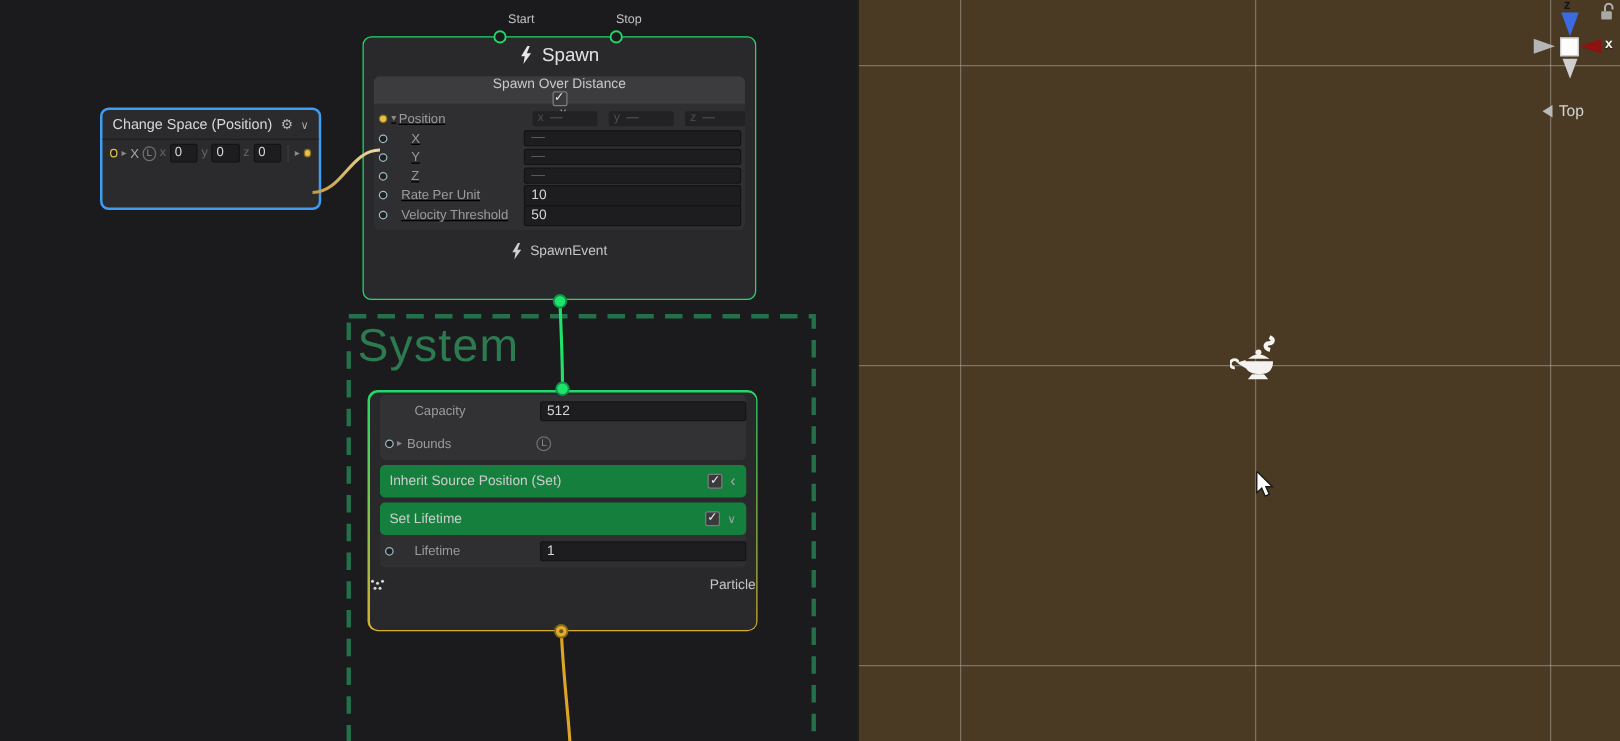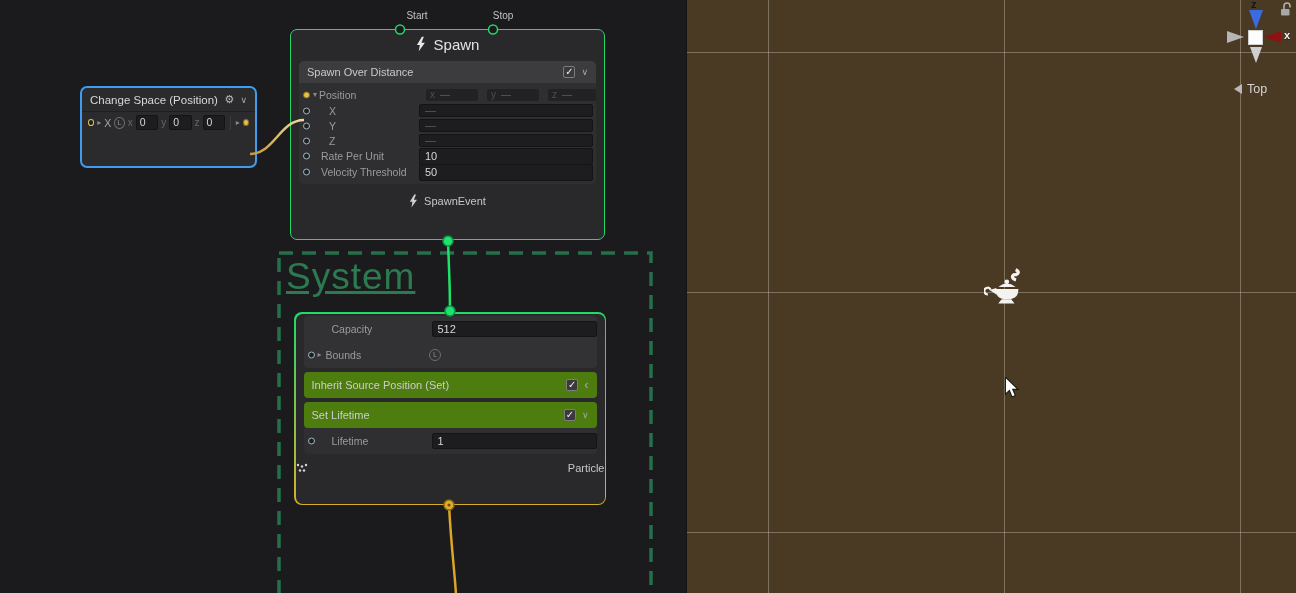--- a/index.html
+++ b/index.html
@@ -4,42 +4,42 @@
 <style>
   * { margin:0; padding:0; box-sizing:border-box; }
   html,body { width:1296px; height:593px; overflow:hidden; background:#1b1b1d;
               font-family:"Liberation Sans", sans-serif; }
   .app { position:relative; width:1296px; height:593px; display:flex; }
 
   
   .graph { position:relative; width:686px; height:593px; background:#1b1b1d; overflow:hidden; }
 
   .system-label { position:absolute; left:286px; top:256px; font-size:37px; color:#2c7a50;
-                  letter-spacing:1px; z-index:1;text-decoration:underline; }
+                  letter-spacing:1px; z-index:1; }
 
   .port-label { position:absolute; top:10px; font-size:10px; color:#c2c2c2; transform:translateX(-50%); z-index:4; }
 
   svg.overlay { position:absolute; left:0; top:0; z-index:3; pointer-events:none; }
 
   .node { position:absolute; z-index:2; border-radius:7px; background:#29292b; }
   .node-title { display:flex; align-items:center; justify-content:center; gap:8px;
                 color:#e2e2e2; }
   .badge-pill { position:absolute; right:9px; top:8px; border:1px solid #8a8a8a; border-radius:8px;
                 color:#9a9a9a; font-size:8px; font-weight:bold; letter-spacing:1px; padding:1px 6px; }
 
   
   .spawn-node { left:290px; top:29px; width:315px; height:211px; border:1.5px solid #22d969; }
   .spawn-node .node-title { height:28px; font-size:15px; }
   .spawn-note { height:22px; line-height:20px; padding-left:15px; color:#1ee26a; font-size:14px; }
 
   .block { margin:3px 8px 0 8px; background:#2f2f31; border-radius:5px; overflow:hidden; }
   .block-strip { height:22px; background:#3c3c3e; display:flex; align-items:center;
-                 padding:0 8px; color:#c9c9c9; font-size:11px; }
+                 padding:0 8px; color:#c9c9c9; font-size:11px;flex-direction:column; }
   .block-strip .spacer { flex:1; }
-  .rows { padding:4px 0; }
+  .rows { padding:4px 0;text-decoration:underline; }
   .srow { position:relative; height:15px; display:flex; align-items:center; color:#9b9b9b; font-size:10.5px; }
   .srow.h16 { height:16px; }
   .row-label { margin-left:22px; }
   .row-label.indent { margin-left:30px; }
 
   .port { display:inline-block; width:7px; height:7px; border-radius:50%;
           border:1.5px solid #9fb8c2; background:#1f1f21; position:absolute; left:4px; top:50%;
           transform:translateY(-50%); }
   .port.yellow-hollow { border-color:#e3c14c; position:static; transform:none; }
   .port.yellow-filled { border-color:#8a6c1c; background:#e3c14c; box-shadow:inset 0 0 0 1.5px #e3c14c;
@@ -92,21 +92,21 @@
   .vsep { width:1px; height:14px; background:#3c3c3e; margin:0 2px; }
 
   
   .init-wrap { left:294px; top:312px; width:312px; height:193px; background:linear-gradient(180deg,#22d969,#d8ae2c);
                padding:1.5px; border-radius:8px; }
   .init-inner { width:100%; height:100%; background:#29292b; border-radius:6.5px; overflow:hidden; position:relative; }
   .init-inner .node-title { height:27px; font-size:15px; }
   .iblock { margin:2px 8px 4px 8px; background:#323234; border-radius:4px; }
   .irow { position:relative; height:26px; display:flex; align-items:center; color:#9b9b9b; font-size:10.5px; }
   .irow .field { left:128px; width:165px; height:16px; line-height:14px; }
-  .istrip { margin:0 8px 4px 8px; height:26px; background:#4d7c0f; border-radius:4px; display:flex;
+  .istrip { margin:0 8px 4px 8px; height:26px; background:#15803d; border-radius:4px; display:flex;
             align-items:center; padding:0 8px; color:#cdcdcd; font-size:11px; }
   .istrip .spacer { flex:1; }
   .init-footer { display:flex; align-items:center; justify-content:space-between; gap:5px; height:21px;
                  color:#c6c6c6; font-size:11px; }
 
   
   .scene { position:relative; width:610px; height:593px; background:#4a3a23; overflow:hidden;
            border-left:1px solid #141414; }
   .gridline { position:absolute; background:rgba(190,184,172,0.45); }
   .gridline.v { width:1px; top:0; height:593px; }

